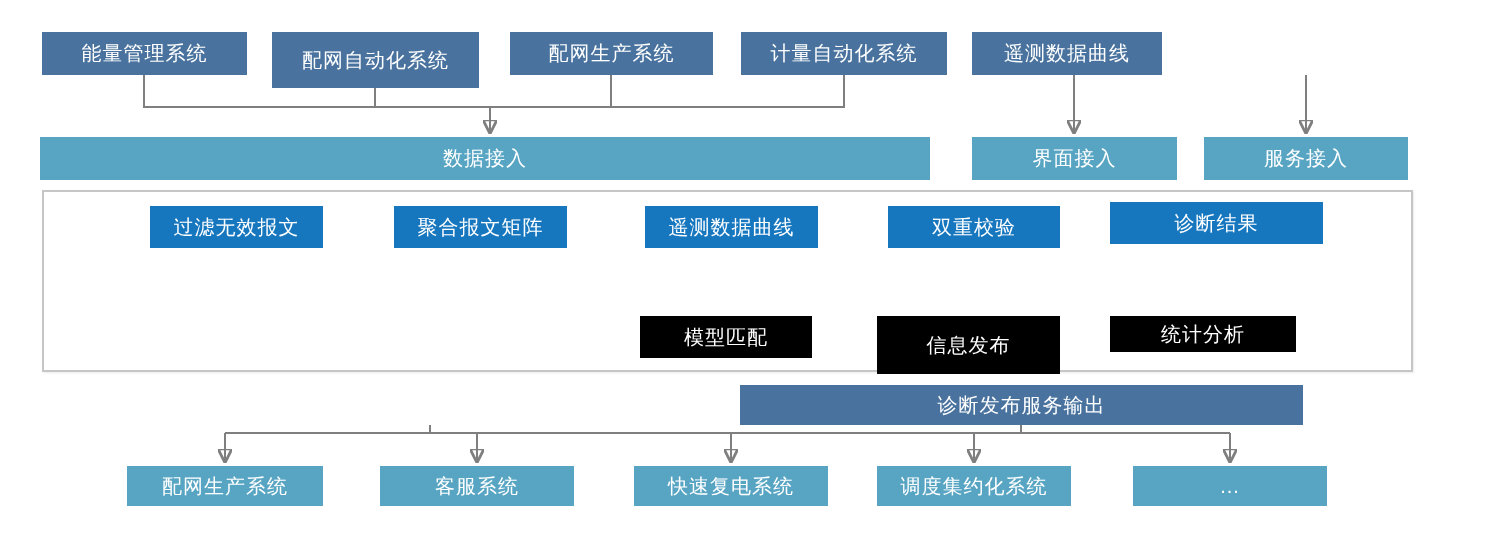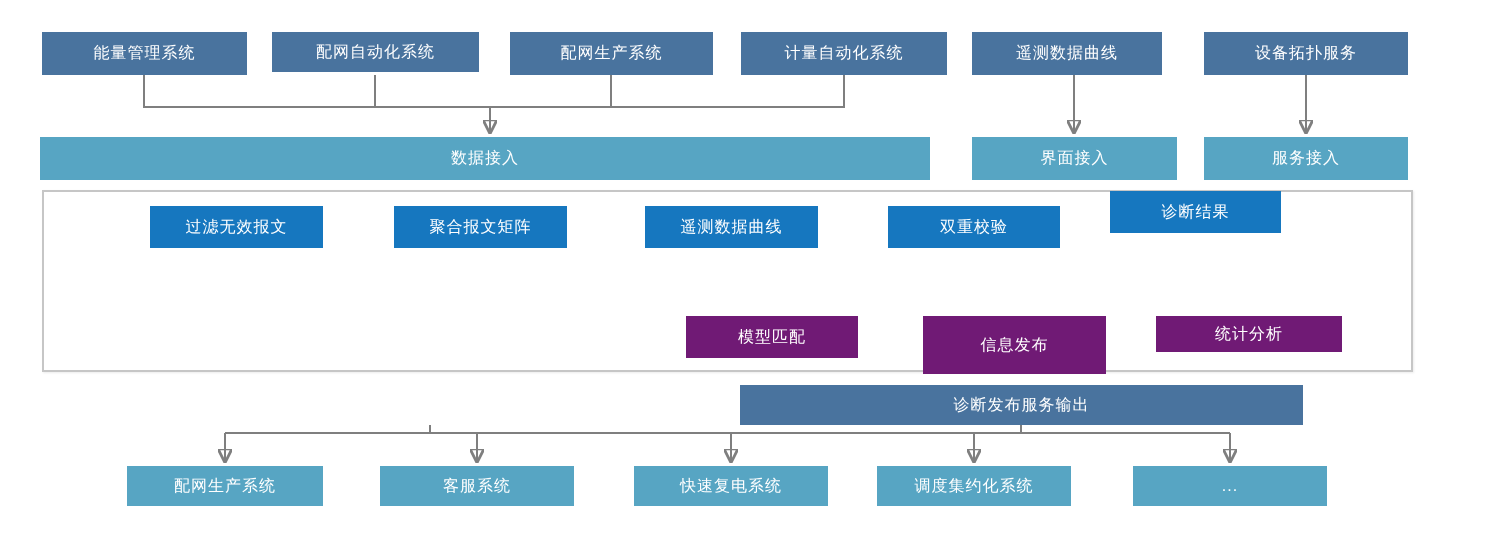--- a/index.html
+++ b/index.html
@@ -7,30 +7,30 @@
     position:relative;
     width:1488px;height:546px;
     font-family:"Liberation Sans","DejaVu Sans",sans-serif;
     background:#ffffff;
     overflow:hidden;
   }
   .node{
     position:absolute;
     display:flex;align-items:center;justify-content:center;
     color:#ffffff;
-    font-size:16px;
+    font-size:20px;
     letter-spacing:1px;
     box-sizing:border-box;
     text-align:right;
     white-space:nowrap;
   }
   .steel{background:#49739E;}
   .teal{background:#57A5C3;}
   .blue{background:#1677BF;}
-  .gray{background:#701a75;margin-left:46px;}
+  .gray{background:#000000;}
   .engine-panel{
     position:absolute;
     left:42px;top:190px;width:1371px;height:182px;
     background:#ffffff;
     border:2px solid #c6c6c6;
     box-sizing:border-box;
     box-shadow:1px 1px 2px rgba(0,0,0,0.08);
   }
   svg.connectors{
     position:absolute;left:0;top:0;
@@ -72,37 +72,36 @@
 
     <path d="M430 425 V433 M1021 425 V433 M225 433 H1230"></path>
     <path d="M225 433 V460" marker-end="url(#ah)"></path>
     <path d="M477 433 V460" marker-end="url(#ah)"></path>
     <path d="M731 433 V460" marker-end="url(#ah)"></path>
     <path d="M974 433 V460" marker-end="url(#ah)"></path>
     <path d="M1230 433 V460" marker-end="url(#ah)"></path>
   </svg>
 
   <div class="node steel" style="left:42px;top:32px;width:205px;height:43px">能量管理系统</div>
-  <div class="node steel" style="left:272px;top:32px;width:207px;height:40px">配网自动化系统</div>
+  <div class="node steel" style="left:272px;top:32px;width:207px;height:56px">配网自动化系统</div>
   <div class="node steel" style="left:510px;top:32px;width:203px;height:43px">配网生产系统</div>
   <div class="node steel" style="left:741px;top:32px;width:206px;height:43px">计量自动化系统</div>
   <div class="node steel" style="left:972px;top:32px;width:190px;height:43px">遥测数据曲线</div>
-  <div class="node steel" style="left:1204px;top:32px;width:204px;height:43px">设备拓扑服务</div>
 
   <div class="node teal" style="left:40px;top:137px;width:890px;height:43px">数据接入</div>
   <div class="node teal" style="left:972px;top:137px;width:205px;height:43px">界面接入</div>
   <div class="node teal" style="left:1204px;top:137px;width:204px;height:43px">服务接入</div>
 
   <div class="engine-panel"></div>
 
   <div class="node blue" style="left:150px;top:206px;width:173px;height:42px">过滤无效报文</div>
   <div class="node blue" style="left:394px;top:206px;width:173px;height:42px">聚合报文矩阵</div>
   <div class="node blue" style="left:645px;top:206px;width:173px;height:42px">遥测数据曲线</div>
   <div class="node blue" style="left:888px;top:206px;width:172px;height:42px">双重校验</div>
-  <div class="node blue" style="left:1110px;top:191px;width:171px;height:42px">诊断结果</div>
+  <div class="node blue" style="left:1110px;top:202px;width:213px;height:42px">诊断结果</div>
 
   <div class="node gray" style="left:640px;top:316px;width:172px;height:42px">模型匹配</div>
   <div class="node gray" style="left:877px;top:316px;width:183px;height:58px">信息发布</div>
   <div class="node gray" style="left:1110px;top:316px;width:186px;height:36px">统计分析</div>
 
   <div class="node steel" style="left:740px;top:385px;width:563px;height:40px">诊断发布服务输出</div>
 
   <div class="node teal" style="left:127px;top:466px;width:196px;height:40px">配网生产系统</div>
   <div class="node teal" style="left:380px;top:466px;width:194px;height:40px">客服系统</div>
   <div class="node teal" style="left:634px;top:466px;width:194px;height:40px">快速复电系统</div>

